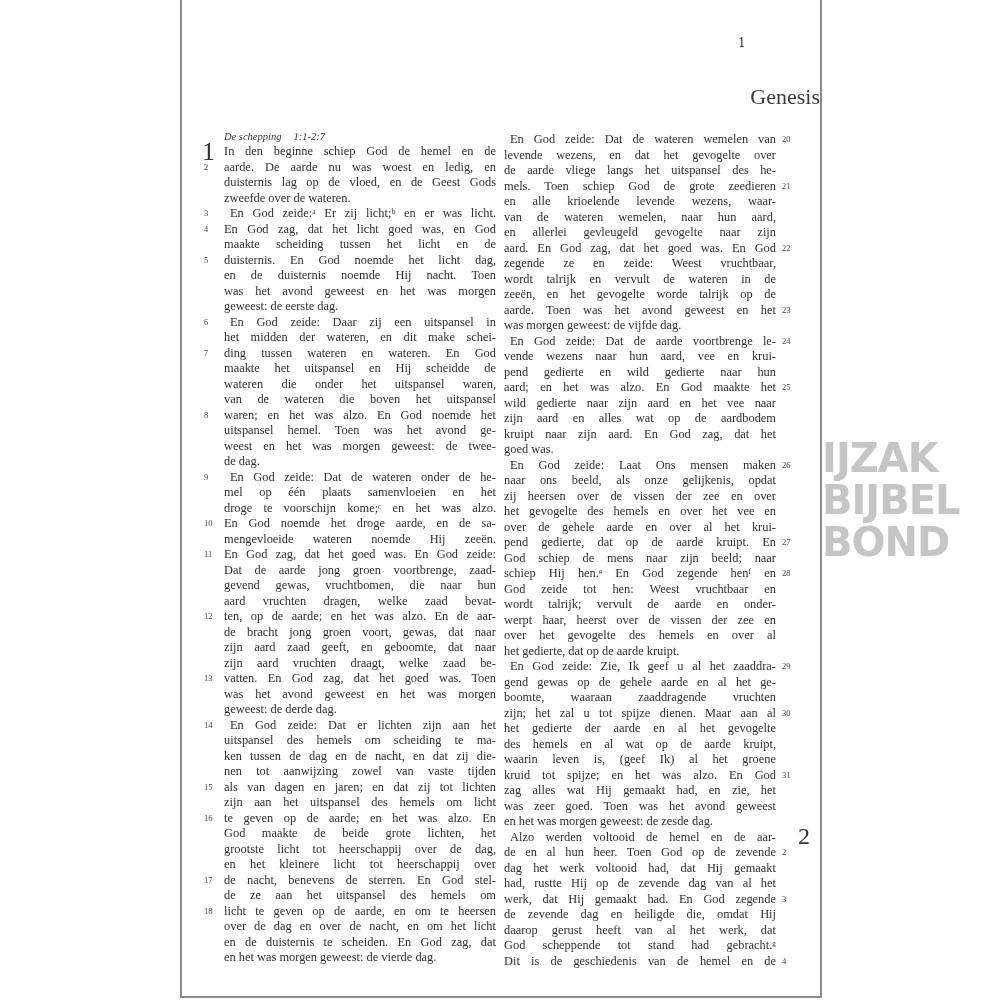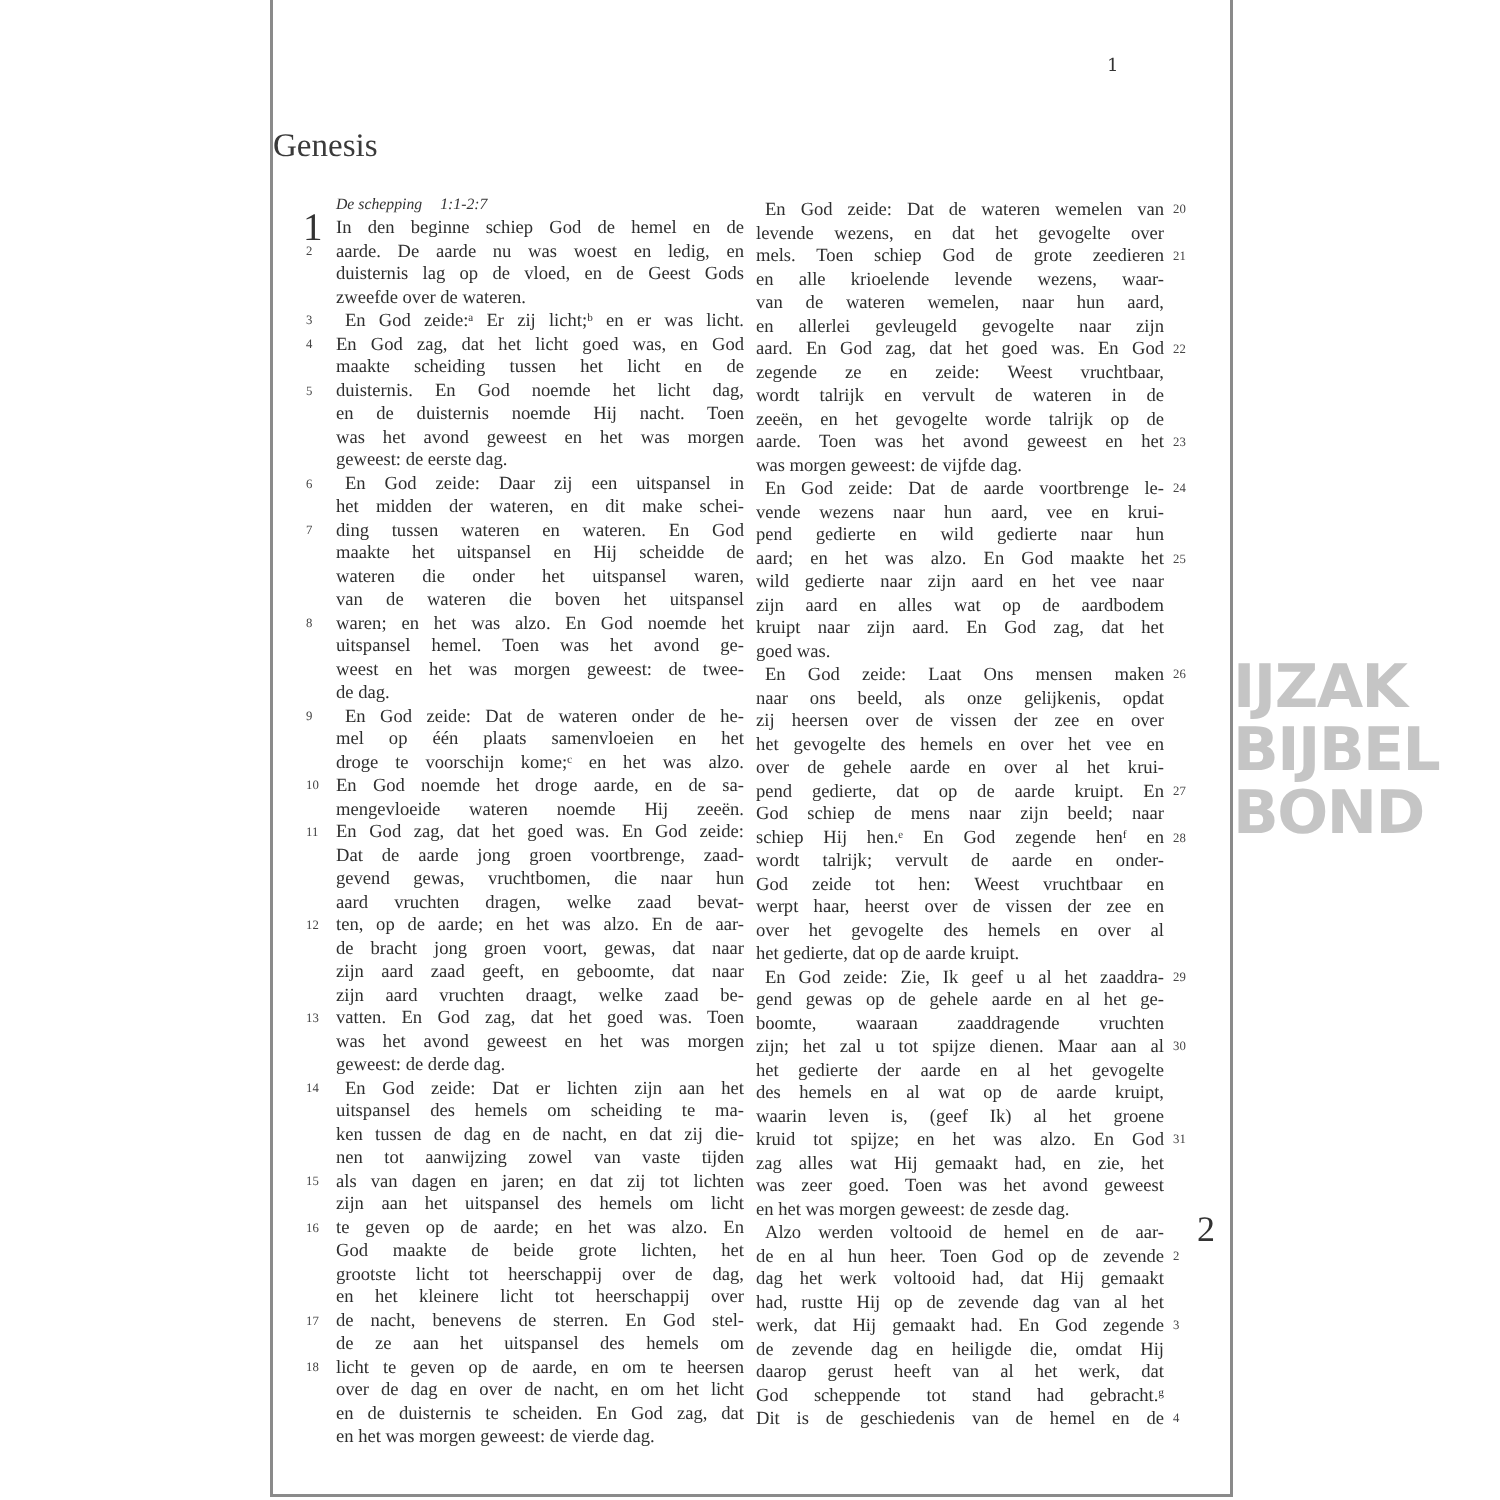--- a/index.html
+++ b/index.html
@@ -3,21 +3,21 @@
   <meta charset="utf-8">
   <style>
     html, body { margin: 0; padding: 0; background: #ffffff; }
     body { width: 1000px; height: 1000px; position: relative; overflow: hidden; font-family: "DejaVu Serif", "Liberation Serif", serif; color: #2b2b2b; }
     .page {
       position: absolute; left: 180px; top: 0; width: 638px; height: 996px;
       border-left: 2px solid #8a8a8a; border-right: 2px solid #8a8a8a; border-bottom: 2px solid #8a8a8a;
       background: #ffffff;
     }
     .page-number { position: absolute; left: 556px; top: 36px; font-size: 12px; color: #333; }
-    .book-title { position: absolute; left: 0; width: 100%; top: 84px; text-align: left; font-size: 22px; color: #3a3a3a; font-family: "Liberation Serif", serif; }
+    .book-title { position: absolute; left: 0; width: 100%; top: 84px; text-align: right; font-size: 22px; color: #3a3a3a; font-family: "Liberation Serif", serif; }
     .col { position: absolute; top: 130px; width: 272px; }
     .col-left { left: 42px; }
     .col-right { left: 322px; top: 132px; }
     .line {
       position: relative; height: 15.5px; line-height: 15.5px; font-size: 12.4px;
       white-space: nowrap; text-align: justify; text-align-last: justify;
       font-family: "Liberation Serif", serif; color: #2f2f2f;
     }
     .line.last { text-align-last: left; }
     .line.indent { padding-left: 6px; }
@@ -98,20 +98,21 @@
         <div class="line"><span>over de dag en over de nacht, en om het licht</span></div>
         <div class="line"><span>en de duisternis te scheiden. En God zag, dat</span></div>
         <div class="line last"><span>en het was morgen geweest: de vierde dag.</span></div>
       </div>
   </div>
 
   <div class="col col-right">
     <div id="right-lines">
         <div class="line indent"><span class="vnum-r">20</span><span>En God zeide: Dat de wateren wemelen van</span></div>
         <div class="line"><span>levende wezens, en dat het gevogelte over</span></div>
+        <div class="line"><span>de aarde vliege langs het uitspansel des he-</span></div>
         <div class="line"><span class="vnum-r">21</span><span>mels. Toen schiep God de grote zeedieren</span></div>
         <div class="line"><span>en alle krioelende levende wezens, waar-</span></div>
         <div class="line"><span>van de wateren wemelen, naar hun aard,</span></div>
         <div class="line"><span>en allerlei gevleugeld gevogelte naar zijn</span></div>
         <div class="line"><span class="vnum-r">22</span><span>aard. En God zag, dat het goed was. En God</span></div>
         <div class="line"><span>zegende ze en zeide: Weest vruchtbaar,</span></div>
         <div class="line"><span>wordt talrijk en vervult de wateren in de</span></div>
         <div class="line"><span>zeeën, en het gevogelte worde talrijk op de</span></div>
         <div class="line"><span class="vnum-r">23</span><span>aarde. Toen was het avond geweest en het</span></div>
         <div class="line last"><span>was morgen geweest: de vijfde dag.</span></div>
@@ -124,22 +125,22 @@
         <div class="line"><span>kruipt naar zijn aard. En God zag, dat het</span></div>
         <div class="line last"><span>goed was.</span></div>
         <div class="line indent"><span class="vnum-r">26</span><span>En God zeide: Laat Ons mensen maken</span></div>
         <div class="line"><span>naar ons beeld, als onze gelijkenis, opdat</span></div>
         <div class="line"><span>zij heersen over de vissen der zee en over</span></div>
         <div class="line"><span>het gevogelte des hemels en over het vee en</span></div>
         <div class="line"><span>over de gehele aarde en over al het krui-</span></div>
         <div class="line"><span class="vnum-r">27</span><span>pend gedierte, dat op de aarde kruipt. En</span></div>
         <div class="line"><span>God schiep de mens naar zijn beeld; naar</span></div>
         <div class="line"><span class="vnum-r">28</span><span>schiep Hij hen.ᵉ En God zegende henᶠ en</span></div>
+        <div class="line"><span>God zeide tot hen: Weest vruchtbaar en</span></div>
         <div class="line"><span>wordt talrijk; vervult de aarde en onder-</span></div>
-        <div class="line"><span>God zeide tot hen: Weest vruchtbaar en</span></div>
         <div class="line"><span>werpt haar, heerst over de vissen der zee en</span></div>
         <div class="line"><span>over het gevogelte des hemels en over al</span></div>
         <div class="line last"><span>het gedierte, dat op de aarde kruipt.</span></div>
         <div class="line indent"><span class="vnum-r">29</span><span>En God zeide: Zie, Ik geef u al het zaaddra-</span></div>
         <div class="line"><span>gend gewas op de gehele aarde en al het ge-</span></div>
         <div class="line"><span>boomte, waaraan zaaddragende vruchten</span></div>
         <div class="line"><span class="vnum-r">30</span><span>zijn; het zal u tot spijze dienen. Maar aan al</span></div>
         <div class="line"><span>het gedierte der aarde en al het gevogelte</span></div>
         <div class="line"><span>des hemels en al wat op de aarde kruipt,</span></div>
         <div class="line"><span>waarin leven is, (geef Ik) al het groene</span></div>

